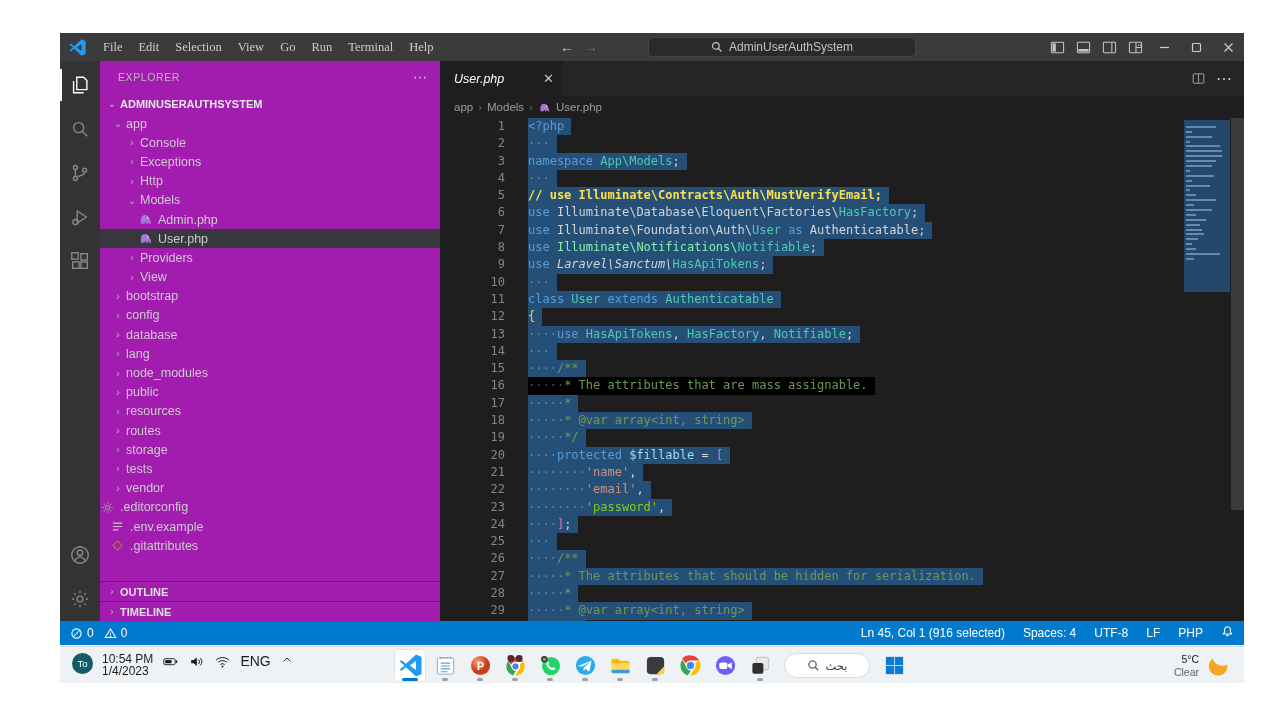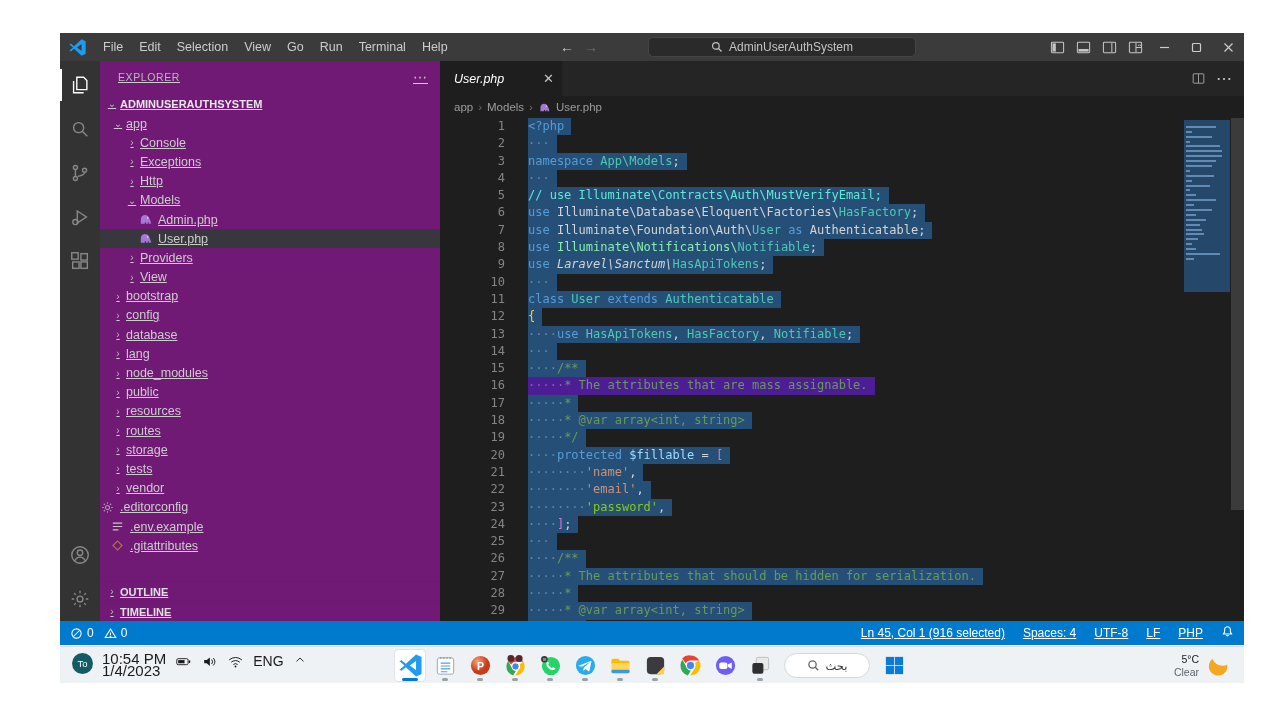--- a/index.html
+++ b/index.html
@@ -9,21 +9,21 @@
 
   
   .vswin { position:absolute; left:60px; top:33px; width:1184px; height:612px;
     display:flex; flex-direction:column; background:#1e1e1e; }
 
   
   .titlebar { height:28px; background:#3b3b3c; display:flex; align-items:center;
     color:#cccccc; font-size:12.5px; position:relative; flex:0 0 auto; }
   .tb-logo { width:17px; height:17px; margin:0 9px 0 9px; }
   .tb-logo svg { width:100%; height:100%; }
-  .menu { display:flex; }
+  .menu { display:flex;font-family:Liberation Serif, serif; }
   .menu-item { padding:0 8px; line-height:28px; cursor:default; }
   .tb-nav { position:absolute; left:500px; display:flex; gap:10px; font-size:14px; }
   .nav-arrow { color:#cfcfcf; } .nav-arrow.dim { color:#6e6e6e; }
   .tb-search { position:absolute; left:588px; width:268px; height:20px; background:#2a2a2b;
     border:1px solid #454545; border-radius:5px; display:flex; align-items:center;
     justify-content:center; gap:6px; color:#c3c3c3; font-size:12px; }
   .tb-search svg { width:12px; height:12px; stroke:#c3c3c3; fill:none; stroke-width:1.6; }
   .tb-right { position:absolute; right:0; top:0; height:28px; display:flex; align-items:center; }
   .lay-ic { width:26px; height:28px; display:flex; align-items:center; justify-content:center; }
   .lay-ic svg { width:15px; height:15px; stroke:#c5c5c5; fill:none; stroke-width:1.1; }
@@ -37,22 +37,22 @@
   .activitybar { width:40px; background:#333333; display:flex; flex-direction:column;
     align-items:center; padding-top:2px; flex:0 0 auto; }
   .ab-ic { width:40px; height:44px; display:flex; align-items:center; justify-content:center;
     color:#898989; position:relative; }
   .ab-ic svg { width:22px; height:22px; stroke:currentColor; fill:none; stroke-width:1.5; }
   .ab-ic.active { color:#ffffff; }
   .ab-ic.active::before { content:""; position:absolute; left:0; top:6px; bottom:6px; width:2px; background:#fff; }
   .ab-spacer { flex:1; }
 
   
-  .sidebar { width:340px; background:#701a75; color:#cccccc; flex:0 0 auto;
-    display:flex; flex-direction:column; overflow:hidden;text-decoration:underline; }
+  .sidebar { width:340px; background:#a21caf; color:#cccccc; flex:0 0 auto;
+    display:flex; flex-direction:column; overflow:hidden; }
   .sb-head { height:32px; display:flex; align-items:center; padding:0 12px 0 18px;
     font-size:10.5px; letter-spacing:.6px; color:#bababa; }
   .sb-head .dots { margin-left:auto; color:#c5c5c5; font-size:14px; letter-spacing:1px; }
   .sb-root { height:21px; display:flex; align-items:center; font-weight:bold;
     font-size:11px; color:#e7e7e7; padding-left:4px; }
   .twirl { width:16px; text-align:center; color:#b6b6b6; font-size:10px; font-weight:normal; }
   .tree { flex:1; overflow:hidden; }
   .trow { height:19.2px; display:flex; align-items:center; font-size:12.5px; color:#cccccc; cursor:default; }
   .trow.sel { background:#37373d; }
   .trow .fic { width:15px; height:15px; margin-right:5px; flex:0 0 auto; }
@@ -85,30 +85,30 @@
 
   .minimap { position:absolute; top:2px; right:14px; width:46px; height:172px;
     background:#264f78; opacity:.85; padding:3px 2px; }
   .mm-bar { height:2px; margin:2.9px 0; background:#6d9fce; }
   .vscroll { position:absolute; top:0; right:0; width:13px; height:78%; background:rgba(121,121,121,.32); }
 
   
   .statusbar { height:24px; background:#007acc; color:#ffffff; display:flex; align-items:center;
     font-size:12px; flex:0 0 auto; padding:0 10px; }
   .st-item { display:flex; align-items:center; gap:4px; margin-right:10px; }
-  .st-right { margin-left:auto; display:flex; align-items:center; gap:18px;text-decoration:underline; }
+  .st-right { margin-left:auto; display:flex; align-items:center; gap:18px; }
   .st-right svg, .st-item svg { width:13px; height:13px; stroke:#fff; fill:none; stroke-width:1.3; }
 
   
   .taskbar { position:absolute; left:60px; top:646px; width:1184px; height:37px;
     background:#eff2f5; border-top:1px solid #d8dbe0; display:flex; align-items:center; }
   .tray { display:flex; gap:9px; padding-left:12px; color:#1b1b1b; }
   .tray-badge { width:21px; height:21px; border-radius:50%; background:#135c66; color:#fff;
     font-size:9.5px; display:flex; align-items:center; justify-content:center; }
-  .clock { font-size:15px; line-height:12.5px; color:#1b1b1b; }
+  .clock { font-size:12px; line-height:12.5px; color:#1b1b1b; }
   .tray-ic svg { width:17px; height:17px; }
   .lang { font-size:14px; }
   .chev svg { width:14px; height:14px; stroke:#1b1b1b; fill:none; stroke-width:1.6; }
 
   .tb-center { position:absolute; left:50%; transform:translateX(-50%); top:0; height:37px;
     display:flex; align-items:center; gap:5px; }
   .app { width:30px; height:31px; border-radius:4px; display:flex; flex-direction:column;
     align-items:center; justify-content:center; position:relative; }
   .app svg { width:23px; height:23px; }
   .app.active { background:#ffffff; box-shadow:0 0 0 1px #dfe3e8; }
@@ -408,32 +408,32 @@
                 <circle cx="10.3" cy="6.3" r=".75" fill="#fff"></circle>
               </svg></span>
             <span>User.php</span>
           </div>
         <div class="codewrap">
           <div id="code-lines">
               <div class="code-line"><span class="ln">1</span><span class="sel-bg" style="background: rgb(38, 79, 120);"><span style="color: rgb(86, 156, 214);">&lt;?php</span><span class="tail"></span></span></div>
               <div class="code-line"><span class="ln">2</span><span class="sel-bg" style="background: rgb(38, 79, 120);"><span class="ws">···</span><span class="tail"></span></span></div>
               <div class="code-line"><span class="ln">3</span><span class="sel-bg" style="background: rgb(38, 79, 120);"><span style="color: rgb(86, 156, 214);">namespace</span><span style="color: rgb(212, 212, 212);"> </span><span style="color: rgb(78, 201, 176);">App\Models</span><span style="color: rgb(212, 212, 212);">;</span><span class="tail"></span></span></div>
               <div class="code-line"><span class="ln">4</span><span class="sel-bg" style="background: rgb(38, 79, 120);"><span class="ws">···</span><span class="tail"></span></span></div>
-              <div class="code-line"><span class="ln">5</span><span class="sel-bg" style="background: rgb(38, 79, 120);"><span style="color: #5eead4;">// use Illuminate\Contracts\Auth\MustVerifyEmail;</span><span class="tail"></span></span></div>
+              <div class="code-line"><span class="ln">5</span><span class="sel-bg" style="background: rgb(38, 79, 120);"><span style="color: #fde047; font-weight: bold;">// use Illuminate\Contracts\Auth\MustVerifyEmail;</span><span class="tail"></span></span></div>
               <div class="code-line"><span class="ln">6</span><span class="sel-bg" style="background: rgb(38, 79, 120);"><span style="color: rgb(86, 156, 214);">use</span><span style="color: rgb(212, 212, 212);"> Illuminate\Database\Eloquent\Factories\</span><span style="color: rgb(78, 201, 176);">HasFactory</span><span style="color: rgb(212, 212, 212);">;</span><span class="tail"></span></span></div>
               <div class="code-line"><span class="ln">7</span><span class="sel-bg" style="background: rgb(38, 79, 120);"><span style="color: rgb(86, 156, 214);">use</span><span style="color: rgb(212, 212, 212);"> Illuminate\Foundation\Auth\</span><span style="color: rgb(78, 201, 176);">User</span><span style="color: rgb(212, 212, 212);"> </span><span style="color: rgb(86, 156, 214);">as</span><span style="color: rgb(212, 212, 212);"> Authenticatable;</span><span class="tail"></span></span></div>
               <div class="code-line"><span class="ln">8</span><span class="sel-bg" style="background: rgb(38, 79, 120);"><span style="color: rgb(86, 156, 214);">use</span><span style="color: #86efac;"> Illuminate\Notifications\</span><span style="color: rgb(78, 201, 176);">Notifiable</span><span style="color: rgb(212, 212, 212);">;</span><span class="tail"></span></span></div>
               <div class="code-line"><span class="ln">9</span><span class="sel-bg" style="background: rgb(38, 79, 120);"><span style="color: rgb(86, 156, 214);">use</span><span style="color: rgb(212, 212, 212); font-style: italic;"> Laravel\Sanctum\</span><span style="color: rgb(78, 201, 176);">HasApiTokens</span><span style="color: rgb(212, 212, 212);">;</span><span class="tail"></span></span></div>
               <div class="code-line"><span class="ln">10</span><span class="sel-bg" style="background: rgb(38, 79, 120);"><span class="ws">···</span><span class="tail"></span></span></div>
               <div class="code-line"><span class="ln">11</span><span class="sel-bg" style="background: rgb(38, 79, 120);"><span style="color: rgb(86, 156, 214);">class</span><span style="color: rgb(212, 212, 212);"> </span><span style="color: rgb(78, 201, 176);">User</span><span style="color: rgb(212, 212, 212);"> </span><span style="color: rgb(86, 156, 214);">extends</span><span style="color: rgb(212, 212, 212);"> </span><span style="color: rgb(78, 201, 176);">Authenticatable</span><span class="tail"></span></span></div>
               <div class="code-line"><span class="ln">12</span><span class="sel-bg" style="background: rgb(38, 79, 120);"><span style="color: rgb(255, 215, 0);">{</span><span class="tail"></span></span></div>
               <div class="code-line"><span class="ln">13</span><span class="sel-bg" style="background: rgb(38, 79, 120);"><span class="ws">····</span><span style="color: rgb(86, 156, 214);">use</span><span style="color: rgb(212, 212, 212);"> </span><span style="color: rgb(78, 201, 176);">HasApiTokens</span><span style="color: rgb(212, 212, 212);">, </span><span style="color: rgb(78, 201, 176);">HasFactory</span><span style="color: rgb(212, 212, 212);">, </span><span style="color: rgb(78, 201, 176);">Notifiable</span><span style="color: rgb(212, 212, 212);">;</span><span class="tail"></span></span></div>
               <div class="code-line"><span class="ln">14</span><span class="sel-bg" style="background: rgb(38, 79, 120);"><span class="ws">···</span><span class="tail"></span></span></div>
               <div class="code-line"><span class="ln">15</span><span class="sel-bg" style="background: rgb(38, 79, 120);"><span class="ws">····</span><span style="color: rgb(106, 153, 85);">/**</span><span class="tail"></span></span></div>
-              <div class="code-line"><span class="ln">16</span><span class="sel-bg" style="background: #4c1d95;"><span class="ws">·····</span><span style="color: rgb(106, 153, 85);">* The attributes that are mass assignable.</span><span class="tail"></span></span></div>
+              <div class="code-line"><span class="ln">16</span><span class="sel-bg" style="background: #000000;"><span class="ws">·····</span><span style="color: rgb(106, 153, 85);">* The attributes that are mass assignable.</span><span class="tail"></span></span></div>
               <div class="code-line"><span class="ln">17</span><span class="sel-bg" style="background: rgb(38, 79, 120);"><span class="ws">·····</span><span style="color: rgb(106, 153, 85);">*</span><span class="tail"></span></span></div>
               <div class="code-line"><span class="ln">18</span><span class="sel-bg" style="background: rgb(38, 79, 120);"><span class="ws">·····</span><span style="color: rgb(106, 153, 85);">* @var array&lt;int, string&gt;</span><span class="tail"></span></span></div>
               <div class="code-line"><span class="ln">19</span><span class="sel-bg" style="background: rgb(38, 79, 120);"><span class="ws">·····</span><span style="color: rgb(106, 153, 85);">*/</span><span class="tail"></span></span></div>
               <div class="code-line"><span class="ln">20</span><span class="sel-bg" style="background: rgb(38, 79, 120);"><span class="ws">····</span><span style="color: rgb(86, 156, 214);">protected</span><span style="color: rgb(212, 212, 212);"> </span><span style="color: rgb(156, 220, 254);">$fillable</span><span style="color: rgb(212, 212, 212);"> = </span><span style="color: rgb(218, 112, 214);">[</span><span class="tail"></span></span></div>
               <div class="code-line"><span class="ln">21</span><span class="sel-bg" style="background: rgb(38, 79, 120);"><span class="ws">········</span><span style="color: rgb(206, 145, 120);">'name'</span><span style="color: rgb(212, 212, 212);">,</span><span class="tail"></span></span></div>
               <div class="code-line"><span class="ln">22</span><span class="sel-bg" style="background: rgb(38, 79, 120);"><span class="ws">········</span><span style="color: rgb(206, 145, 120);">'email'</span><span style="color: rgb(212, 212, 212);">,</span><span class="tail"></span></span></div>
               <div class="code-line"><span class="ln">23</span><span class="sel-bg" style="background: rgb(38, 79, 120);"><span class="ws">········</span><span style="color: #84cc16;">'password'</span><span style="color: rgb(212, 212, 212);">,</span><span class="tail"></span></span></div>
               <div class="code-line"><span class="ln">24</span><span class="sel-bg" style="background: rgb(38, 79, 120);"><span class="ws">····</span><span style="color: rgb(218, 112, 214);">]</span><span style="color: rgb(212, 212, 212);">;</span><span class="tail"></span></span></div>
               <div class="code-line"><span class="ln">25</span><span class="sel-bg" style="background: rgb(38, 79, 120);"><span class="ws">···</span><span class="tail"></span></span></div>
               <div class="code-line"><span class="ln">26</span><span class="sel-bg" style="background: rgb(38, 79, 120);"><span class="ws">····</span><span style="color: rgb(106, 153, 85);">/**</span><span class="tail"></span></span></div>

